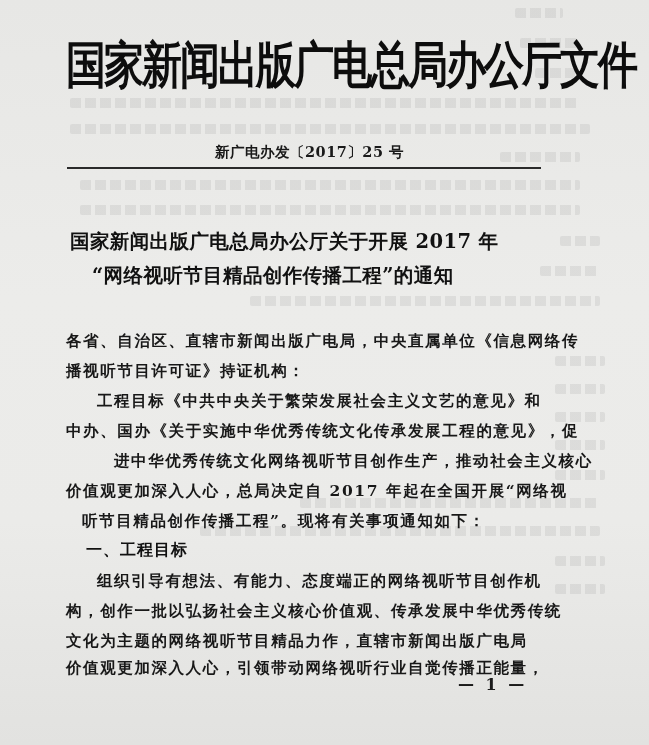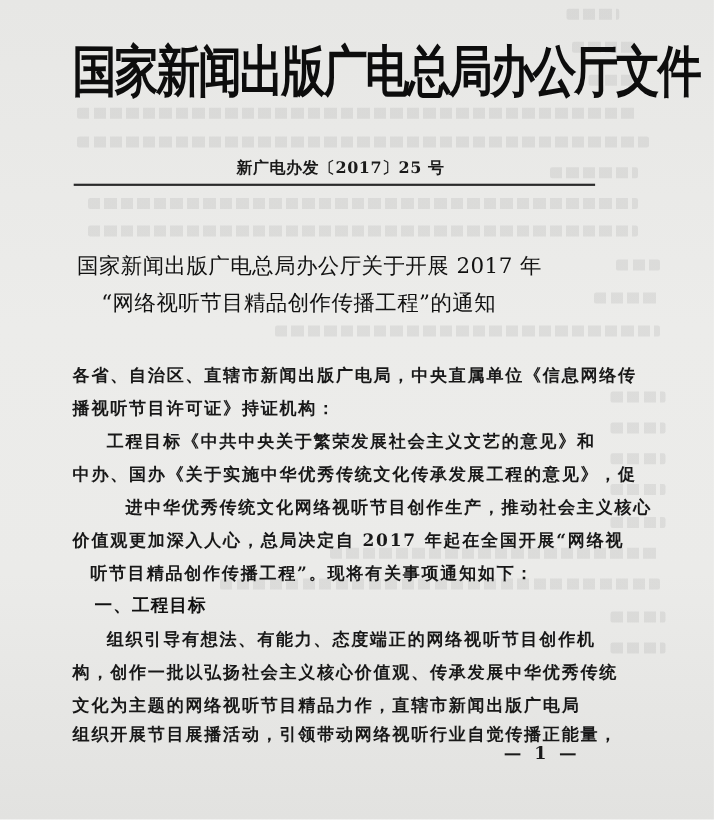--- a/index.html
+++ b/index.html
@@ -59,21 +59,21 @@
       top: 167px;
       width: 474px;
       height: 2px;
       background: #2a2a2a;
     }
     .notice-title {
       position: absolute;
       left: 58px;
       width: 520px;
       font-size: 19.5px;
-      font-weight: normal;
+      font-weight: bold;
       color: #111;
       white-space: nowrap;
       letter-spacing: 0.4px;
     }
     .notice-title.l1 { top: 228px; left: 70px; }
     .notice-title.l2 { top: 262px; left: 92px; }
     .body-line {
       position: absolute;
       left: 66px;
       width: 476px;
@@ -147,16 +147,16 @@
   <div class="body-line indent" style="top:391px;">工程目标《中共中央关于繁荣发展社会主义文艺的意见》和</div>
   <div class="body-line" style="top:421px;">中办、国办《关于实施中华优秀传统文化传承发展工程的意见》，促</div>
   <div class="body-line" style="top:451px;margin-left:48px;">进中华优秀传统文化网络视听节目创作生产，推动社会主义核心</div>
   <div class="body-line" style="top:481px;">价值观更加深入人心，总局决定自 2017 年起在全国开展“网络视</div>
   <div class="body-line" style="top:511px;padding-left:16px;">听节目精品创作传播工程”。现将有关事项通知如下：</div>
 
   <div class="section-heading" style="top:540px;">一、工程目标</div>
   <div class="body-line indent" style="top:571px;">组织引导有想法、有能力、态度端正的网络视听节目创作机</div>
   <div class="body-line" style="top:601px;">构，创作一批以弘扬社会主义核心价值观、传承发展中华优秀传统</div>
   <div class="body-line" style="top:631px;">文化为主题的网络视听节目精品力作，直辖市新闻出版广电局</div>
-  <div class="body-line" style="top:658px;">组织开展节目展播活动，引领带动网络视听行业自觉传播正能量，</div>
+  <div class="body-line" style="top:658px;">价值观更加深入人心，引领带动网络视听行业自觉传播正能量，</div>
 
   <div class="page-number">— 1 —</div>
 </div>
 
 </body></html>

